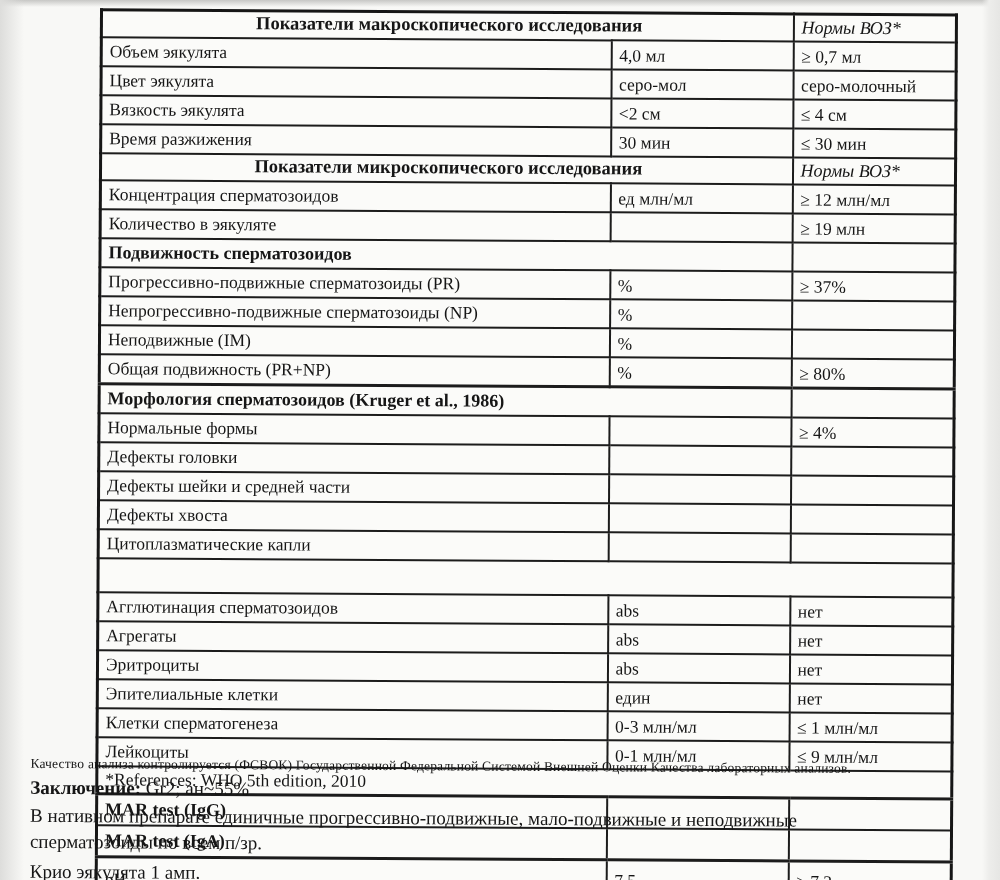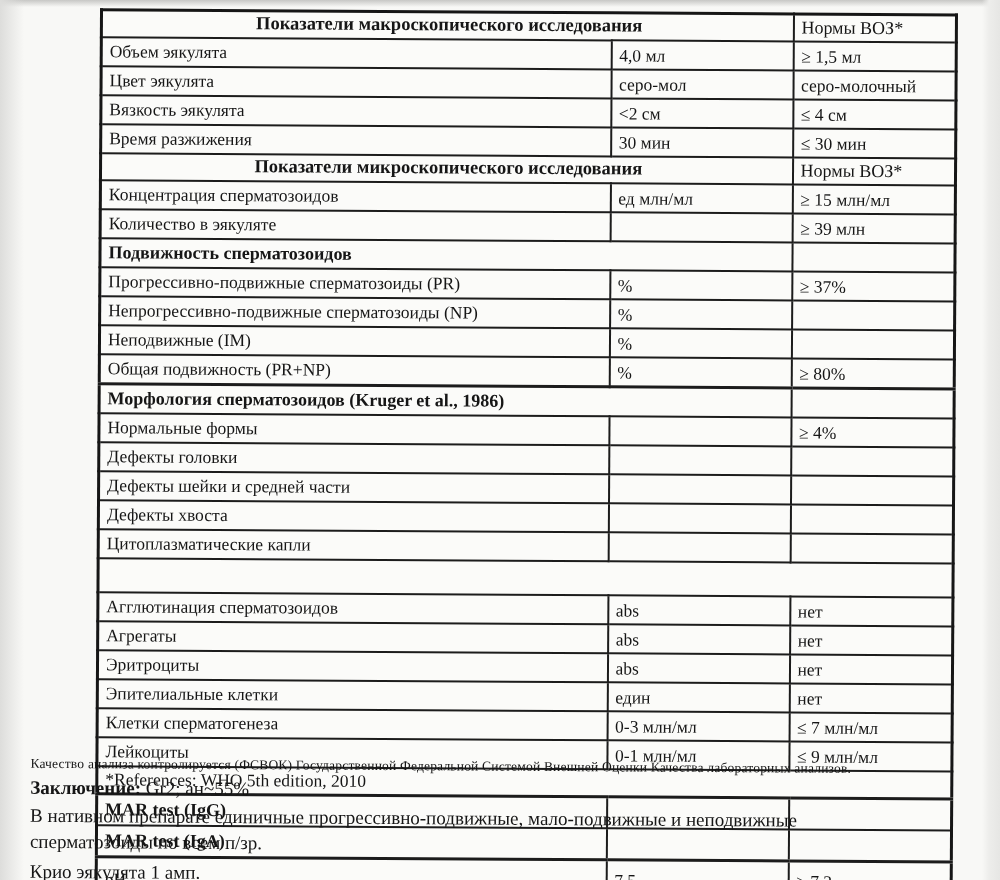--- a/index.html
+++ b/index.html
@@ -64,21 +64,21 @@
     font-weight: bold;
     font-size: 18px;
   }
   td.bold-lbl { font-weight: bold; font-size: 18px; }
   tr.thick-top td { border-top-width: 3px; }
   tr.spacer-row td { height: 31px; }
   tr.mar-row td { height: 26px; }
   tr.ph-row td { height: 29px; vertical-align: bottom; }
   td.val, td.nrm { vertical-align: bottom; padding-bottom: 3px; }
   td.hdr, td.norm-hdr { vertical-align: middle; }
-  td.norm-hdr { font-size: 18px; }
+  td.norm-hdr { font-size: 18px; font-style: italic; }
 
   .below-table {
     position: absolute;
     left: 35px; top: 756px;
     width: 930px;
   }
   .footnote {
     font-size: 13.5px;
     letter-spacing: 0.2px;
     white-space: nowrap;
@@ -114,21 +114,21 @@
         <col style="width:163px">
     </colgroup>
     <tbody>
       <tr>
         <td colspan="2" class="hdr">Показатели макроскопического исследования</td>
         <td class="norm-hdr">Нормы ВОЗ*</td>
       </tr>
       <tr>
         <td>Объем эякулята</td>
         <td class="val">4,0 мл</td>
-        <td class="nrm">≥ 1,5 мл</td>
+        <td class="nrm">≥ 0,7 мл</td>
       </tr>
       <tr>
         <td>Цвет эякулята</td>
         <td class="val">серо-мол</td>
         <td class="nrm">серо-молочный</td>
       </tr>
       <tr>
         <td>Вязкость эякулята</td>
         <td class="val">&lt;2 см</td>
         <td class="nrm">≤ 4 см</td>
@@ -138,26 +138,26 @@
         <td class="val">30 мин</td>
         <td class="nrm">≤ 30 мин</td>
       </tr>
       <tr>
         <td colspan="2" class="hdr">Показатели микроскопического исследования</td>
         <td class="norm-hdr">Нормы ВОЗ*</td>
       </tr>
       <tr>
         <td>Концентрация сперматозоидов</td>
         <td class="val">ед млн/мл</td>
-        <td class="nrm">≥ 15 млн/мл</td>
+        <td class="nrm">≥ 12 млн/мл</td>
       </tr>
       <tr>
         <td>Количество в эякуляте</td>
         <td class="val"></td>
-        <td class="nrm">≥ 39 млн</td>
+        <td class="nrm">≥ 19 млн</td>
       </tr>
       <tr>
         <td colspan="2" class="sec">Подвижность сперматозоидов</td>
         <td class="nrm"></td>
       </tr>
       <tr>
         <td>Прогрессивно-подвижные сперматозоиды (PR)</td>
         <td class="val">%</td>
         <td class="nrm">≥ 37%</td>
       </tr>
@@ -224,21 +224,21 @@
         <td class="nrm">нет</td>
       </tr>
       <tr>
         <td>Эпителиальные клетки</td>
         <td class="val">един</td>
         <td class="nrm">нет</td>
       </tr>
       <tr>
         <td>Клетки сперматогенеза</td>
         <td class="val">0-3 млн/мл</td>
-        <td class="nrm">≤ 7 млн/мл</td>
+        <td class="nrm">≤ 1 млн/мл</td>
       </tr>
       <tr>
         <td>Лейкоциты</td>
         <td class="val">0-1 млн/мл</td>
         <td class="nrm">≤ 9 млн/мл</td>
       </tr>
       <tr>
         <td colspan="3">*References: WHO 5th edition, 2010</td>
       </tr>
       <tr class="mar-row thick-top">

